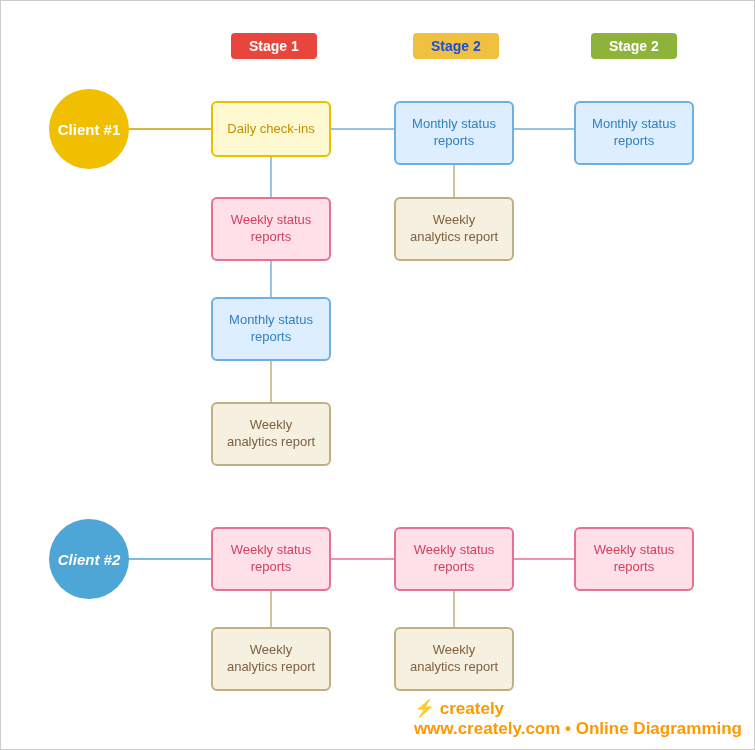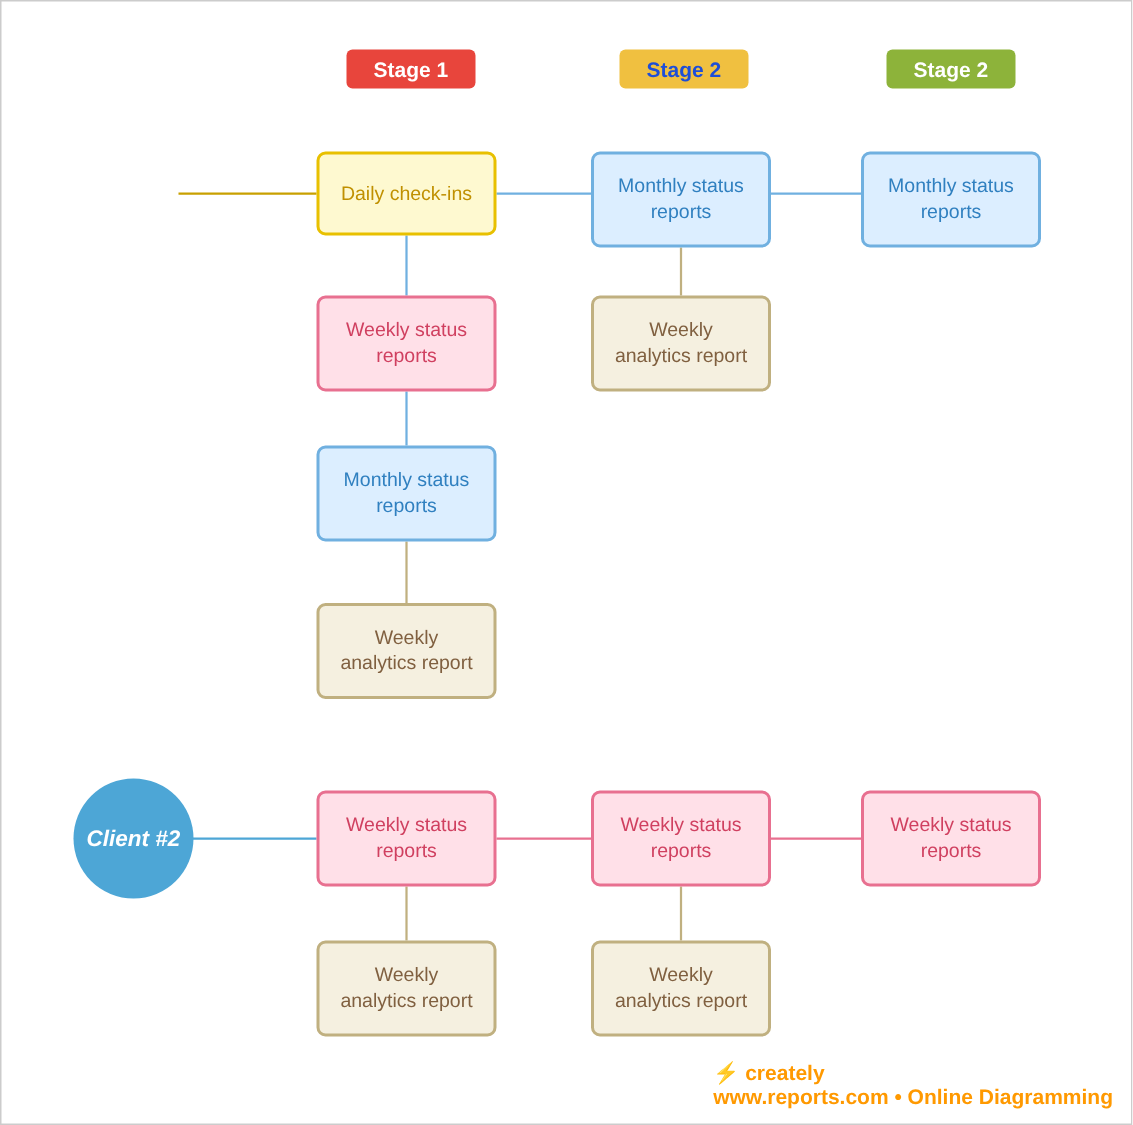--- a/index.html
+++ b/index.html
@@ -55,21 +55,21 @@
       position: absolute;
       top: 0; left: 0;
       width: 755px;
       height: 750px;
       pointer-events: none;
     }
     .watermark {
       position: absolute;
       bottom: 10px;
       right: 12px;
-      font-size: 14px;
+      font-size: 17px;
       color: #999;
       margin-top: 44px;
     }
     .watermark span {
       color: #f90;
       font-weight: bold;
     }
   </style>
 </head>
 <body>
@@ -99,20 +99,23 @@
 
     <line x1="453" y1="590" x2="453" y2="626" stroke="#c0b080" stroke-width="1.5"></line>
 
     <line x1="513" y1="558" x2="573" y2="558" stroke="#e87090" stroke-width="1.5"></line>
   </svg>
 
   <div class="stage-label" style="left:230px; background:#e8453c;">Stage 1</div>
   <div class="stage-label" style="left:412px; background:#f0c040; color:#1d4ed8;">Stage 2</div>
   <div class="stage-label" style="left:590px; background:#8db33a;">Stage 2</div>
 
+  <div class="client-circle" style="width:80px;height:80px;background:#f0c000;left:48px;top:88px;">
+    <span>Client #1</span>
+  </div>
   <div class="client-circle" style="width:80px;height:80px;background:#4da6d6;left:48px;top:518px;font-style:italic;">
     <span>Client #2</span>
   </div>
 
   <div class="node" style="left:210px;top:100px;width:120px;height:56px;background:#fef9d0;border-color:#e8c000;color:#c09000;">
     <span style="white-space:pre-line;">Daily check-ins</span>
   </div>
   <div class="node" style="left:210px;top:196px;width:120px;height:64px;background:#ffe0e8;border-color:#e87090;color:#d04060;">
     <span style="white-space:pre-line;">Weekly status
 reports</span>
@@ -158,15 +161,15 @@
 analytics report</span>
   </div>
 
   <div class="node" style="left:573px;top:526px;width:120px;height:64px;background:#ffe0e8;border-color:#e87090;color:#d04060;">
     <span style="white-space:pre-line;">Weekly status
 reports</span>
   </div>
 
   <div class="watermark">
     <span>⚡ <b>creately</b></span><br>
-    <span>www.reports.com • Online Diagramming</span>
+    <span>www.creately.com • Online Diagramming</span>
   </div>
 </div>
 
 </body></html>

